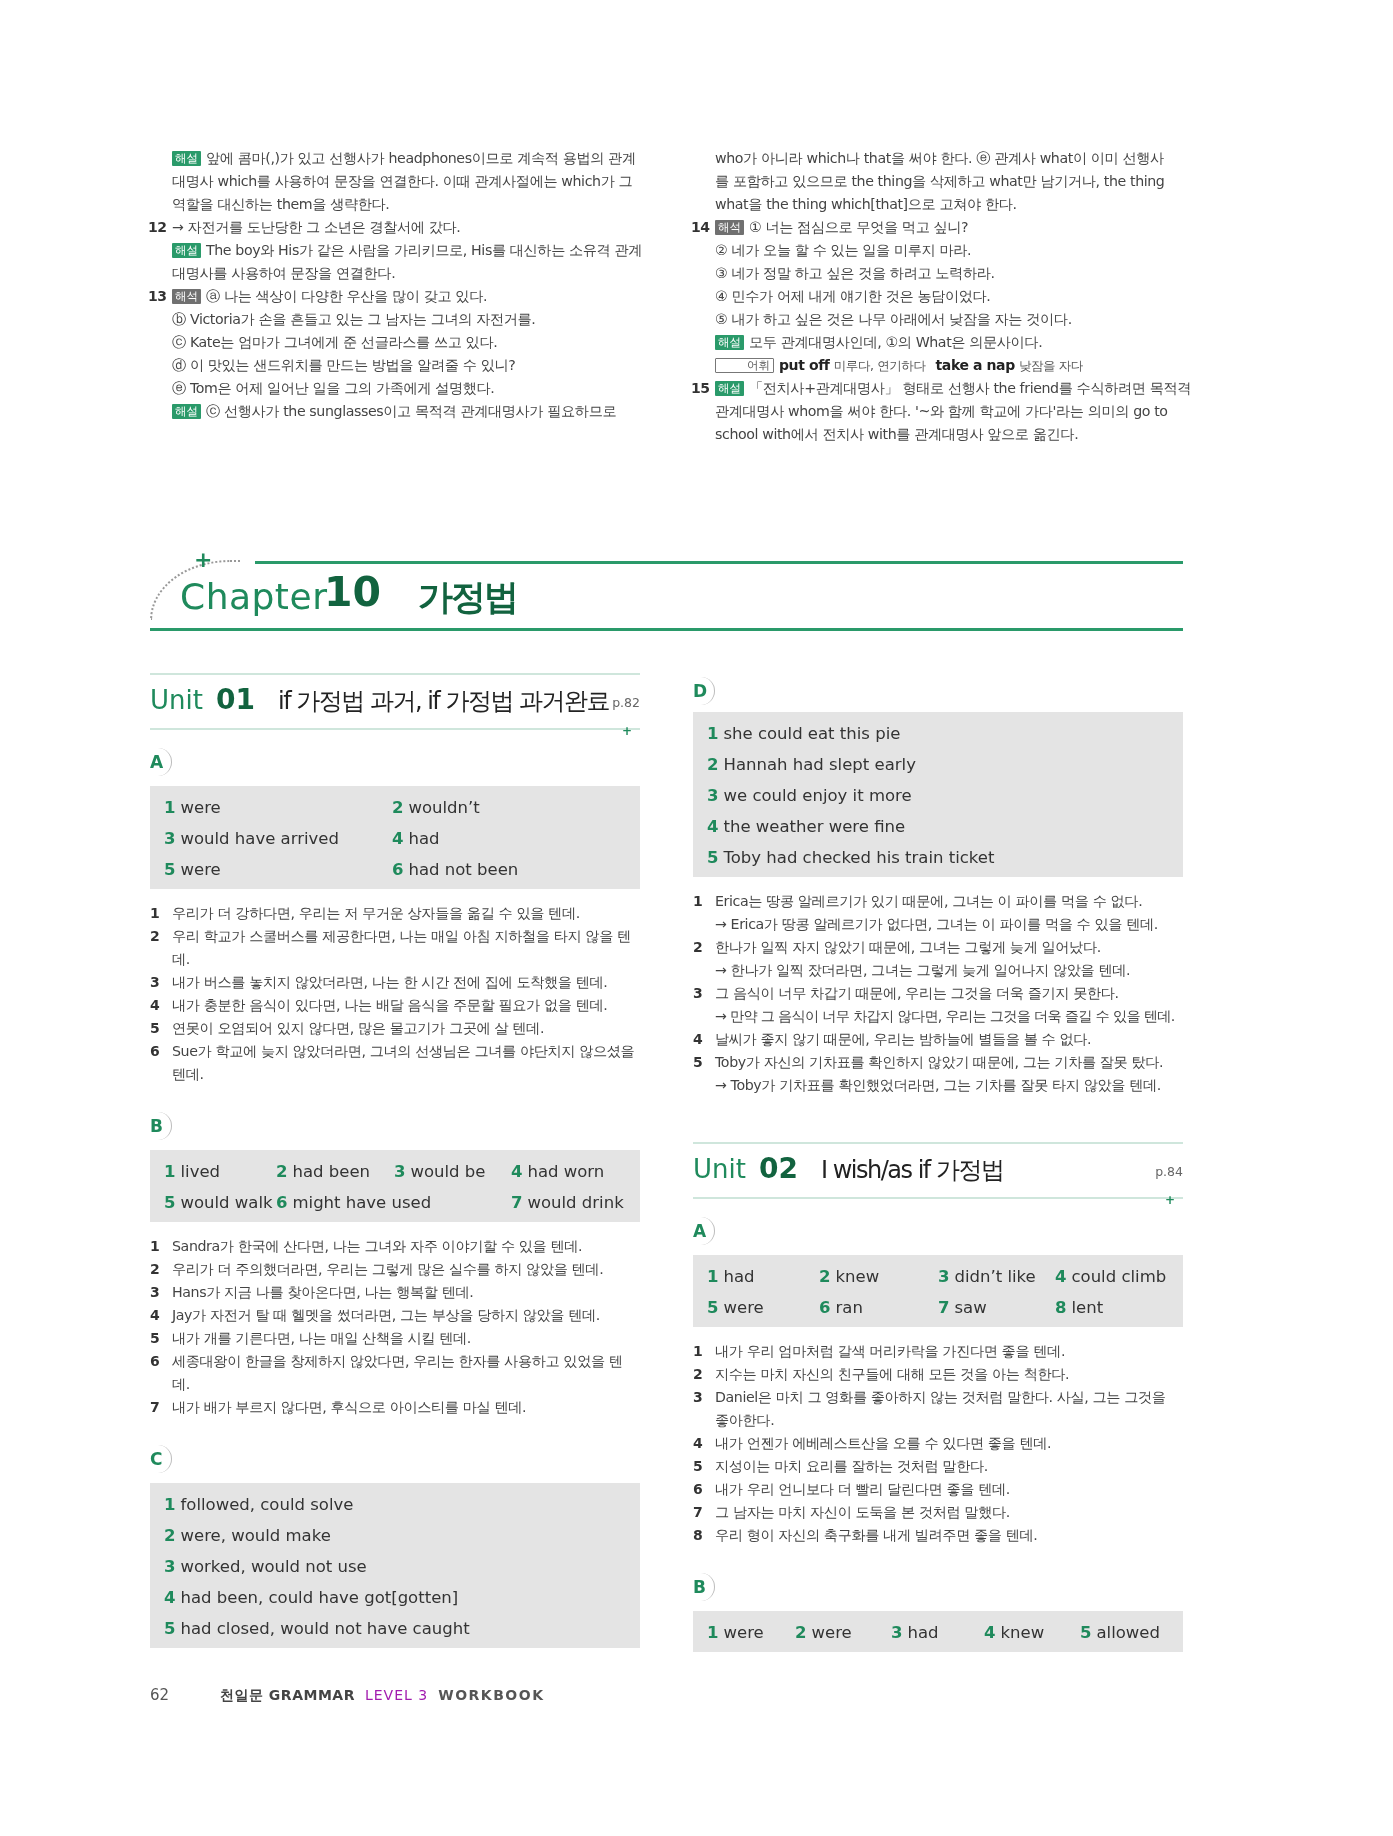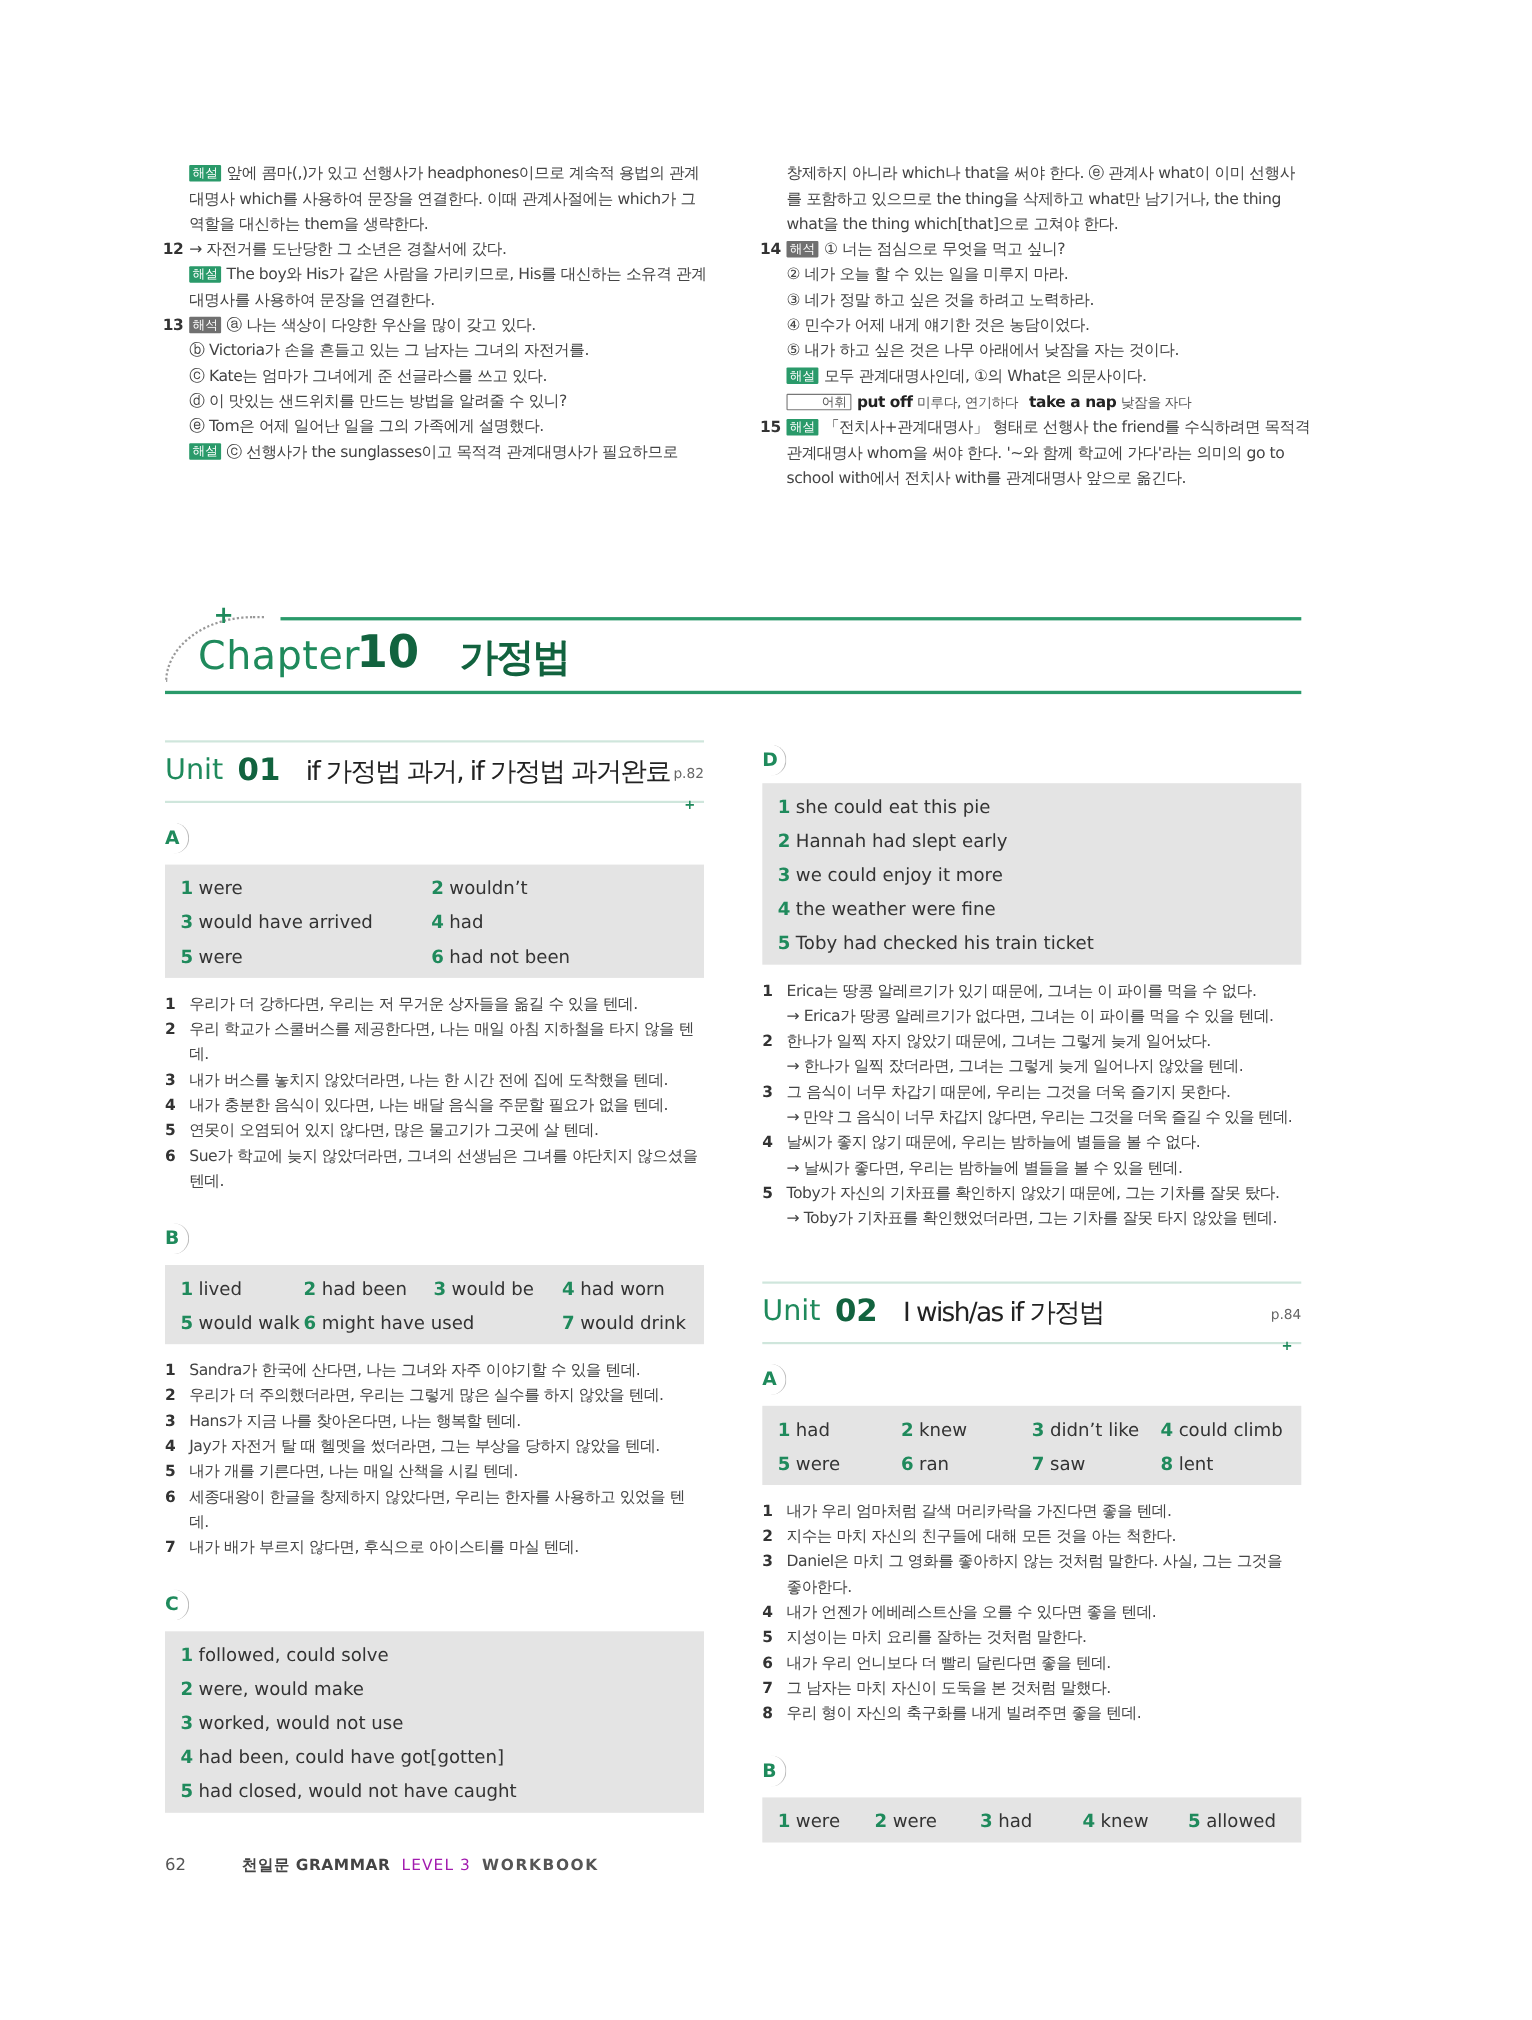--- a/index.html
+++ b/index.html
@@ -90,21 +90,21 @@
     <span class="exp-line">ⓓ 이 맛있는 샌드위치를 만드는 방법을 알려줄 수 있니?</span>
     <span class="exp-line">ⓔ Tom은 어제 일어난 일을 그의 가족에게 설명했다.</span>
   </div>
   <div class="exp-row">
     <span class="exp-line"><span class="tag green">해설</span><span>ⓒ 선행사가 the sunglasses이고 목적격 관계대명사가 필요하므로</span></span>
   </div>
 </div>
 
 <div class="col col-right top-block exp">
   <div class="exp-row">
-    <span class="exp-line">창제하지 아니라 which나 that을 써야 한다. ⓔ 관계사 what이 이미 선행사</span>
+    <span class="exp-line">who가 아니라 which나 that을 써야 한다. ⓔ 관계사 what이 이미 선행사</span>
     <span class="exp-line">를 포함하고 있으므로 the thing을 삭제하고 what만 남기거나, the thing</span>
     <span class="exp-line">what을 the thing which[that]으로 고쳐야 한다.</span>
   </div>
   <div class="exp-row">
     <span class="exp-num">14</span>
     <span class="exp-line"><span class="tag gray">해석</span><span>① 너는 점심으로 무엇을 먹고 싶니?</span></span>
     <span class="exp-line">② 네가 오늘 할 수 있는 일을 미루지 마라.</span>
     <span class="exp-line">③ 네가 정말 하고 싶은 것을 하려고 노력하라.</span>
     <span class="exp-line">④ 민수가 어제 내게 얘기한 것은 농담이었다.</span>
     <span class="exp-line">⑤ 내가 하고 싶은 것은 나무 아래에서 낮잠을 자는 것이다.</span>
@@ -293,21 +293,20 @@
         <span class="tr-line">→ 한나가 일찍 잤더라면, 그녀는 그렇게 늦게 일어나지 않았을 텐데.</span>
       </div>
     <div class="tr-item">
         <span class="tr-num">3</span>
         <span class="tr-line">그 음식이 너무 차갑기 때문에, 우리는 그것을 더욱 즐기지 못한다.</span>
         <span class="tr-line" style="white-space:nowrap;letter-spacing:-0.7px">→ 만약 그 음식이 너무 차갑지 않다면, 우리는 그것을 더욱 즐길 수 있을 텐데.</span>
       </div>
     <div class="tr-item">
         <span class="tr-num">4</span>
         <span class="tr-line">날씨가 좋지 않기 때문에, 우리는 밤하늘에 별들을 볼 수 없다.</span>
-        <span class="tr-line">→ 날씨가 좋다면, 우리는 밤하늘에 별들을 볼 수 있을 텐데.</span>
       </div>
     <div class="tr-item">
         <span class="tr-num">5</span>
         <span class="tr-line">Toby가 자신의 기차표를 확인하지 않았기 때문에, 그는 기차를 잘못 탔다.</span>
         <span class="tr-line">→ Toby가 기차표를 확인했었더라면, 그는 기차를 잘못 타지 않았을 텐데.</span>
       </div>
   </div>
 
   <div class="unit" style="margin-top:45px">
     <span class="unit-word">Unit</span>

